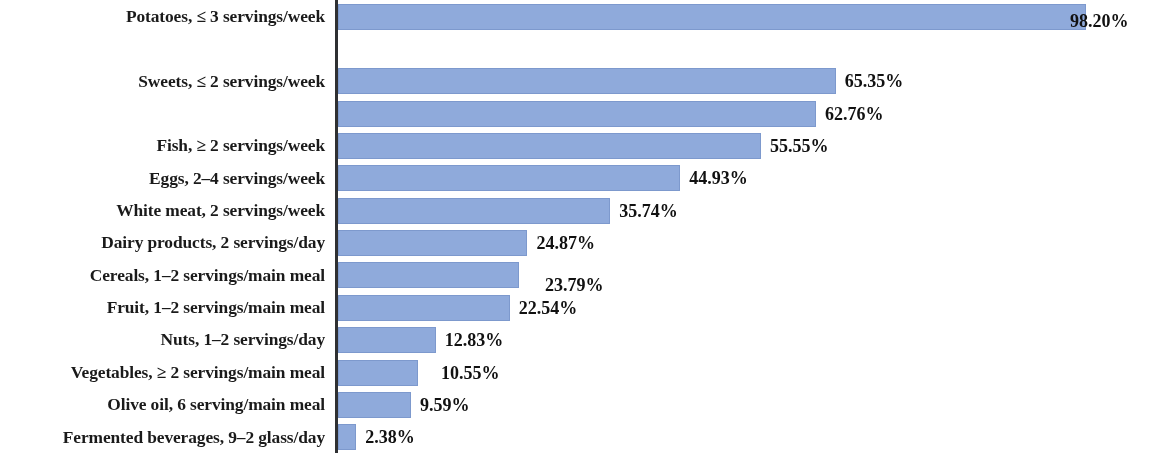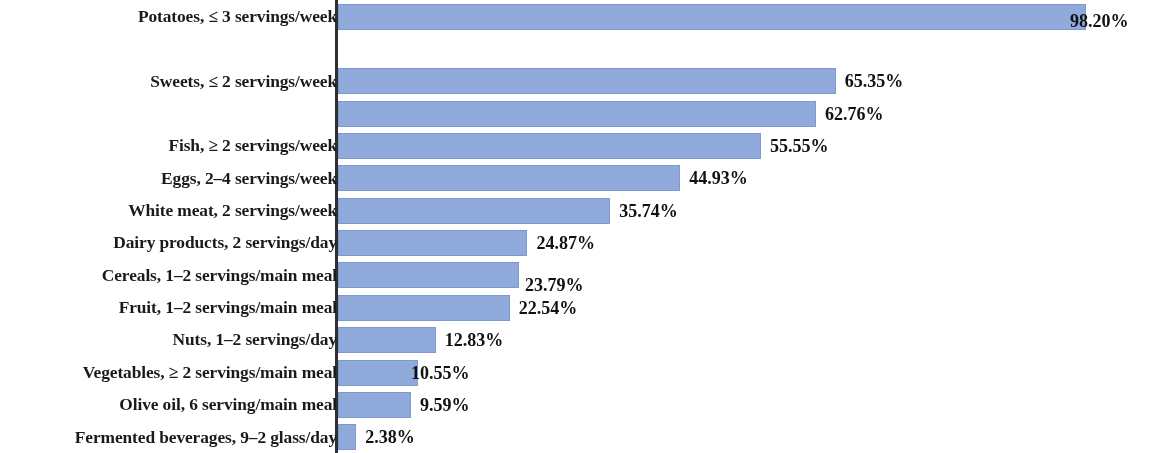--- a/index.html
+++ b/index.html
@@ -53,21 +53,20 @@
     left: 0px;
     width: 325px;
     text-align: right;
     font-family: "Liberation Serif", "DejaVu Serif", serif;
     font-weight: bold;
     font-size: 17.4px;
     line-height: 1;
     color: #1a1a1a;
     white-space: nowrap;
     letter-spacing: -0.1px;
-    padding-left: 12px;
   }
 
   .bar {
     position: absolute;
     left: 338px;
     height: 26px;
     background: #8faadb;
     border: 1px solid #7d99cd;
     box-sizing: border-box;
   }
@@ -120,36 +119,36 @@
         <div class="bar-value" style="left: 619.232px;">35.74%</div>
       </div>
       <div class="bar-row" style="top: 226.95px;">
         <div class="cat-label">Dairy products, 2 servings/day</div>
         <div class="bar" style="width: 189.435px; background: rgb(143, 170, 219); border-color: rgb(125, 153, 205);"></div>
         <div class="bar-value" style="left: 536.435px;">24.87%</div>
       </div>
       <div class="bar-row" style="top: 259.3px;">
         <div class="cat-label">Cereals, 1–2 servings/main meal</div>
         <div class="bar" style="width: 181.208px; background: rgb(143, 170, 219); border-color: rgb(125, 153, 205);"></div>
-        <div class="bar-value" style="left: 525px; margin-top: 20px;">23.79%</div>
+        <div class="bar-value" style="left: 545px; margin-top: 20px;">23.79%</div>
       </div>
       <div class="bar-row" style="top: 291.65px;">
         <div class="cat-label">Fruit, 1–2 servings/main meal</div>
         <div class="bar" style="width: 171.687px; background: rgb(143, 170, 219); border-color: rgb(125, 153, 205);"></div>
         <div class="bar-value" style="left: 518.687px;">22.54%</div>
       </div>
       <div class="bar-row" style="top: 324px;">
         <div class="cat-label">Nuts, 1–2 servings/day</div>
         <div class="bar" style="width: 97.7261px; background: rgb(143, 170, 219); border-color: rgb(125, 153, 205);"></div>
         <div class="bar-value" style="left: 444.726px;">12.83%</div>
       </div>
       <div class="bar-row" style="top: 356.35px;">
         <div class="cat-label">Vegetables, ≥ 2 servings/main meal</div>
         <div class="bar" style="width: 80.3594px; background: rgb(143, 170, 219); border-color: rgb(125, 153, 205);"></div>
-        <div class="bar-value" style="left: 411px;">10.55%</div>
+        <div class="bar-value" style="left: 441px;">10.55%</div>
       </div>
       <div class="bar-row" style="top: 388.7px;">
         <div class="cat-label">Olive oil, 6 serving/main meal</div>
         <div class="bar" style="width: 73.047px; background: rgb(143, 170, 219); border-color: rgb(125, 153, 205);"></div>
         <div class="bar-value" style="left: 420.047px;">9.59%</div>
       </div>
       <div class="bar-row" style="top: 421.05px;">
         <div class="cat-label">Fermented beverages, 9–2 glass/day</div>
         <div class="bar" style="width: 18.1285px; background: rgb(143, 170, 219); border-color: rgb(125, 153, 205);"></div>
         <div class="bar-value" style="left: 365.128px;">2.38%</div>

